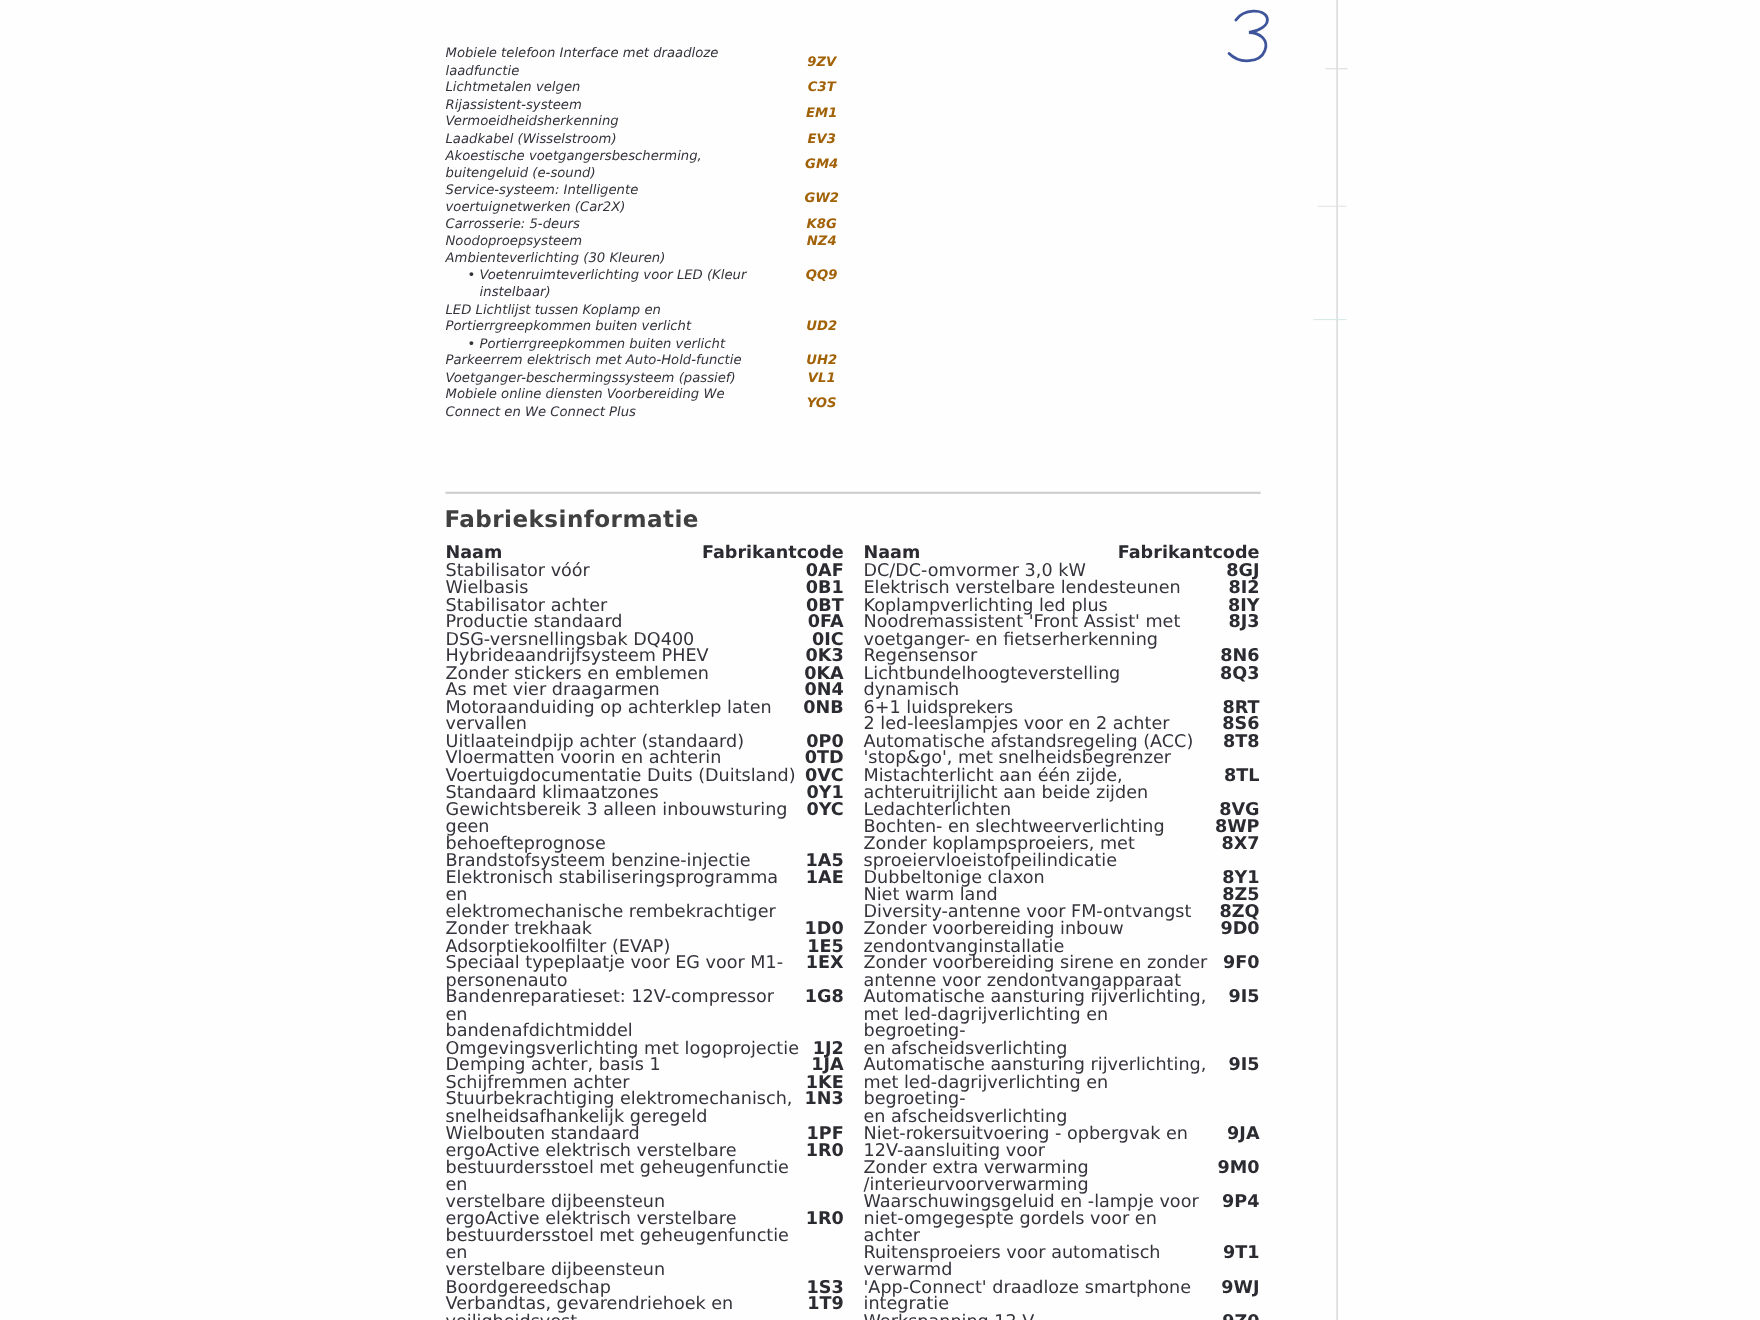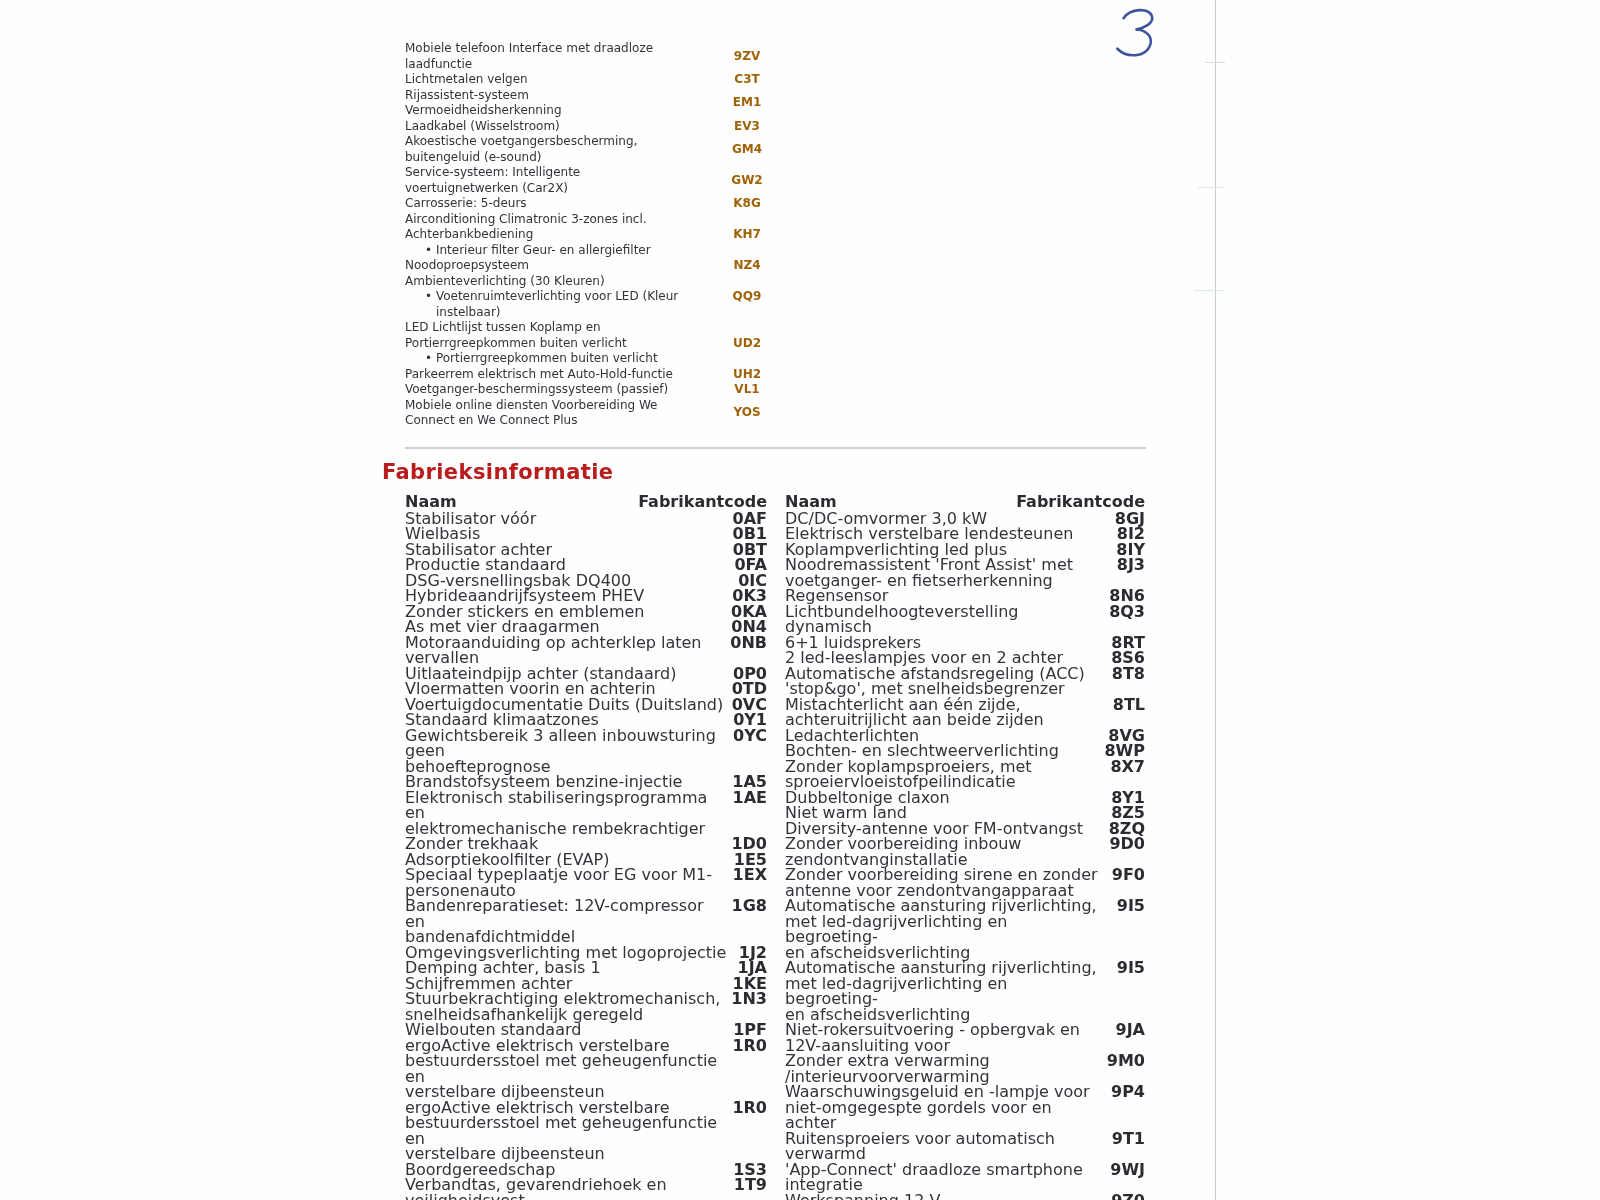--- a/index.html
+++ b/index.html
@@ -6,34 +6,34 @@
   .page {
     position:relative; width:1600px; height:1200px; background:#fefefe;
     font-family:"DejaVu Sans","Liberation Sans",sans-serif;
     color:#33333b; overflow:hidden;
   }
   
   .options {
     position:absolute; left:405px; top:41px; width:384px;
     font-size:12px; line-height:15.5px;
   }
-  .opt-row { display:flex; align-items:center; }
+  .opt-row { display:flex; align-items:center;font-style:italic; }
   .opt-name { width:300px; }
   .opt-name-text { white-space:pre-line; }
   .opt-bullet { padding-left:31px; text-indent:-11px; white-space:pre-line; }
   .opt-bullet::before { content:"\2022\00a0 "; }
   .opt-code { flex:1; text-align:center; font-weight:bold; color:#a16207; }
   
   .section-divider {
     position:absolute; left:405px; top:447px; width:741px; height:2px;
     background:#cfcfcf;
   }
   .fab-heading {
-    position:absolute; left:382px; top:460px;
-    font-size:21px; font-weight:bold; color:#b91c1c; letter-spacing:0.4px;
+    position:absolute; left:404px; top:460px;
+    font-size:21px; font-weight:bold; color:#404040; letter-spacing:0.4px;
   }
   
   .fab-tables { position:absolute; left:405px; top:494px; display:flex; font-size:16px; line-height:15.5px; }
   .fab-table.left  { width:362px; margin-right:18px; }
   .fab-table.right { width:360px; }
   .fab-header { display:flex; font-weight:bold; color:#2b2b32; margin-bottom:1px; }
   .fab-header .h-name { flex:1; }
   .fab-header .h-code { text-align:right; }
   .fab-row  { display:flex; align-items:flex-start; }
   .fab-name { flex:1; white-space:pre-line; padding-right:6px; }
@@ -111,28 +111,20 @@
     <div class="opt-code">GW2</div>
   </div>
 
   <div class="opt-row">
     <div class="opt-name">
       <div class="opt-name-text">Carrosserie: 5-deurs</div>
     </div>
     <div class="opt-code">K8G</div>
   </div>
 
-  <div class="opt-row">
-    <div class="opt-name">
-      <div class="opt-name-text">Airconditioning Climatronic 3-zones incl.
-Achterbankbediening</div>
-    <div class="opt-bullet">Interieur filter Geur- en allergiefilter</div>
-        </div>
-    <div class="opt-code">KH7</div>
-  </div>
 
   <div class="opt-row">
     <div class="opt-name">
       <div class="opt-name-text">Noodoproepsysteem</div>
     </div>
     <div class="opt-code">NZ4</div>
   </div>
 
   <div class="opt-row">
     <div class="opt-name">

